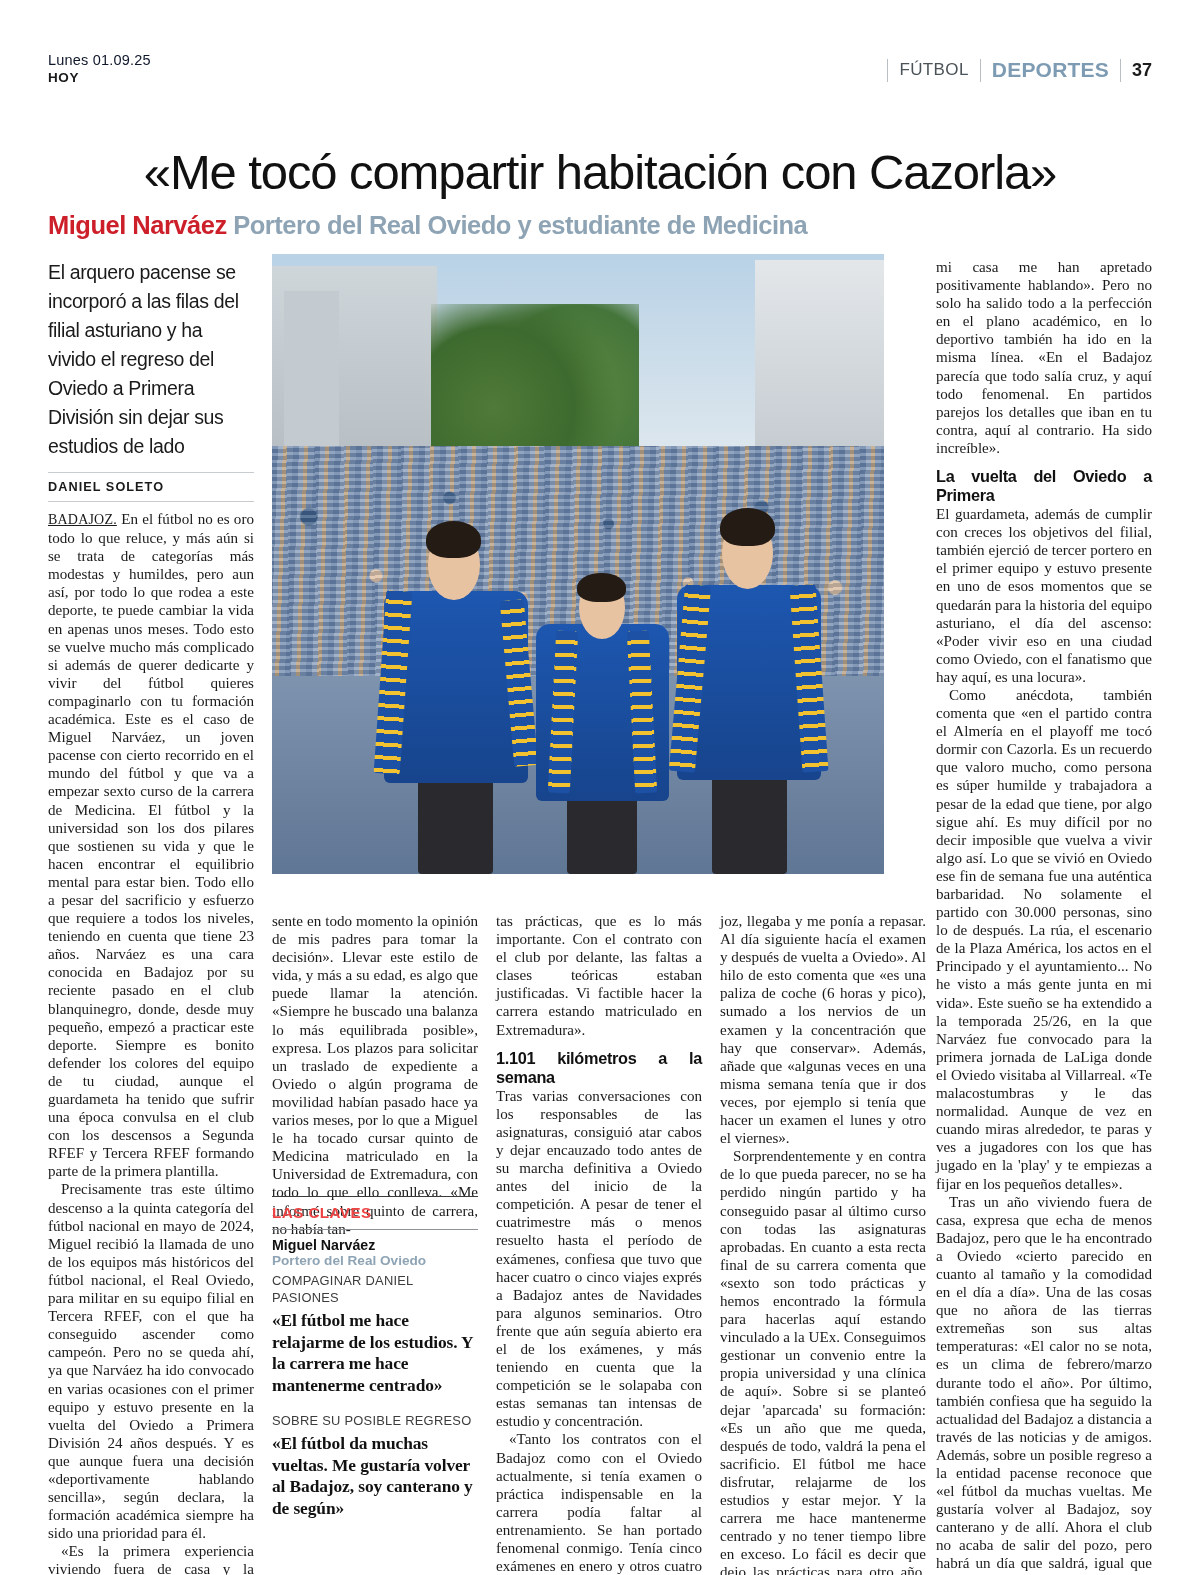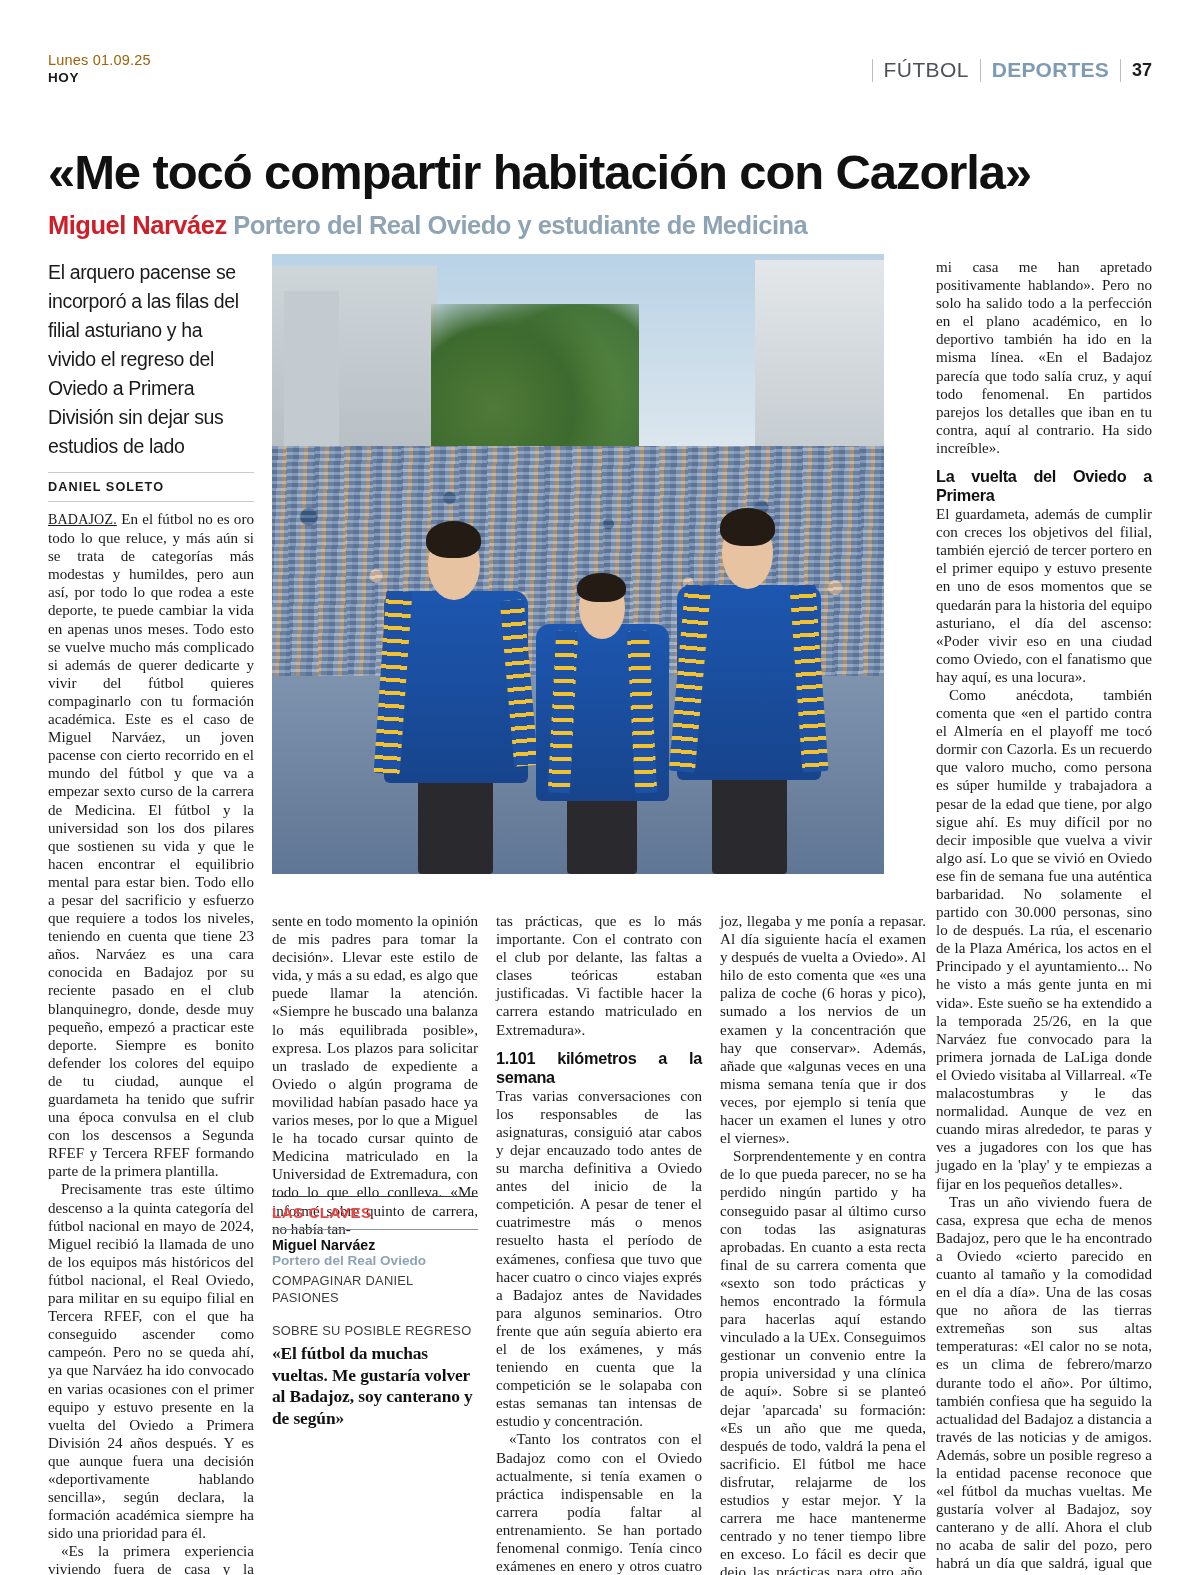--- a/index.html
+++ b/index.html
@@ -7,37 +7,38 @@
     width:1200px;height:1575px;
     background:#ffffff;
     font-family:"Liberation Serif",serif;
     color:#111;
     overflow:hidden;
   }
   .page{position:relative;width:1200px;height:1575px;padding:0;box-sizing:border-box;}
 
   
   .masthead{position:absolute;left:48px;top:52px;right:48px;height:44px;}
-  .mh-date{font-family:"Liberation Sans",sans-serif;font-size:14.5px;color:#a16207;letter-spacing:.2px;line-height:17px;}
+  .mh-date{font-family:"Liberation Sans",sans-serif;font-size:14.5px;color:#0f172a;letter-spacing:.2px;line-height:17px;}
   .mh-brand{font-family:"Liberation Sans",sans-serif;font-size:13.5px;font-weight:bold;color:#1b1b1b;letter-spacing:.6px;line-height:16px;margin-top:1px;}
   .mh-right{position:absolute;right:0;top:6px;display:flex;align-items:center;gap:0;}
   .mh-sep{display:inline-block;width:1px;height:23px;background:#b9bec2;margin:0 11px;}
-  .mh-seccion{font-family:"Liberation Sans",sans-serif;font-size:21px;color:#4b5358;letter-spacing:.4px;font-weight:300;}
+  .mh-seccion{font-family:"Liberation Sans",sans-serif;font-size:17px;color:#4b5358;letter-spacing:.4px;font-weight:300;}
   .mh-deportes{font-family:"Liberation Sans",sans-serif;font-size:21px;color:#7d9bb3;letter-spacing:.2px;font-weight:bold;}
   .mh-page{font-family:"Liberation Sans",sans-serif;font-size:18px;font-weight:bold;color:#1b1b1b;}
 
   
   .headline{
     position:absolute;left:48px;top:112px;right:48px;
     font-family:"Liberation Sans",sans-serif;
-    font-weight:bold;
+    font-weight:normal;
     font-size:49px;
     line-height:54px;
     letter-spacing:-1.1px;
     color:#111;
+    text-align:center;
   }
   .subhead{
     position:absolute;left:48px;top:210px;right:48px;
     font-family:"Liberation Sans",sans-serif;
     font-weight:bold;font-size:25.5px;line-height:30px;letter-spacing:-.5px;
   }
   .subhead .nm{color:#cc1f2a;}
   .subhead .rl{color:#8ea4b5;}
 
   
@@ -208,20 +209,21 @@
     </div>
   </div>
 
   <div class="claves">
     <div class="toprule"></div>
     <div class="claves-title">LAS CLAVES</div>
     <div class="midrule"></div>
     <div class="claves-name">Miguel Narváez</div>
     <div class="claves-role">Portero del Real Oviedo</div>
     <div class="claves-kicker">COMPAGINAR DANIEL PASIONES</div>
+    <div class="claves-quote">«El fútbol me hace relajarme de los estudios. Y la carrera me hace mantenerme centrado»</div>
     <div class="claves-gap"></div>
     <div class="claves-kicker">SOBRE SU POSIBLE REGRESO</div>
     <div class="claves-quote">«El fútbol da muchas vueltas. Me gustaría volver al Badajoz, soy canterano y de según»</div>
   </div>
 
   <div class="col" style="left:496px;top:912px;width:206px;">
     <div class="bodytext">
       <p class="noind">tas prácticas, que es lo más importante. Con el contrato con el club por delante, las faltas a clases teóricas estaban justificadas. Vi factible hacer la carrera estando matriculado en Extremadura».</p>
       <div class="subhd">1.101 kilómetros a la semana</div>
       <p class="noind">Tras varias conversaciones con los responsables de las asignaturas, consiguió atar cabos y dejar encauzado todo antes de su marcha definitiva a Oviedo antes del inicio de la competición. A pesar de tener el cuatrimestre más o menos resuelto hasta el período de exámenes, confiesa que tuvo que hacer cuatro o cinco viajes exprés a Badajoz antes de Navidades para algunos seminarios. Otro frente que aún seguía abierto era el de los exámenes, y más teniendo en cuenta que la competición se le solapaba con estas semanas tan intensas de estudio y concentración.</p>

